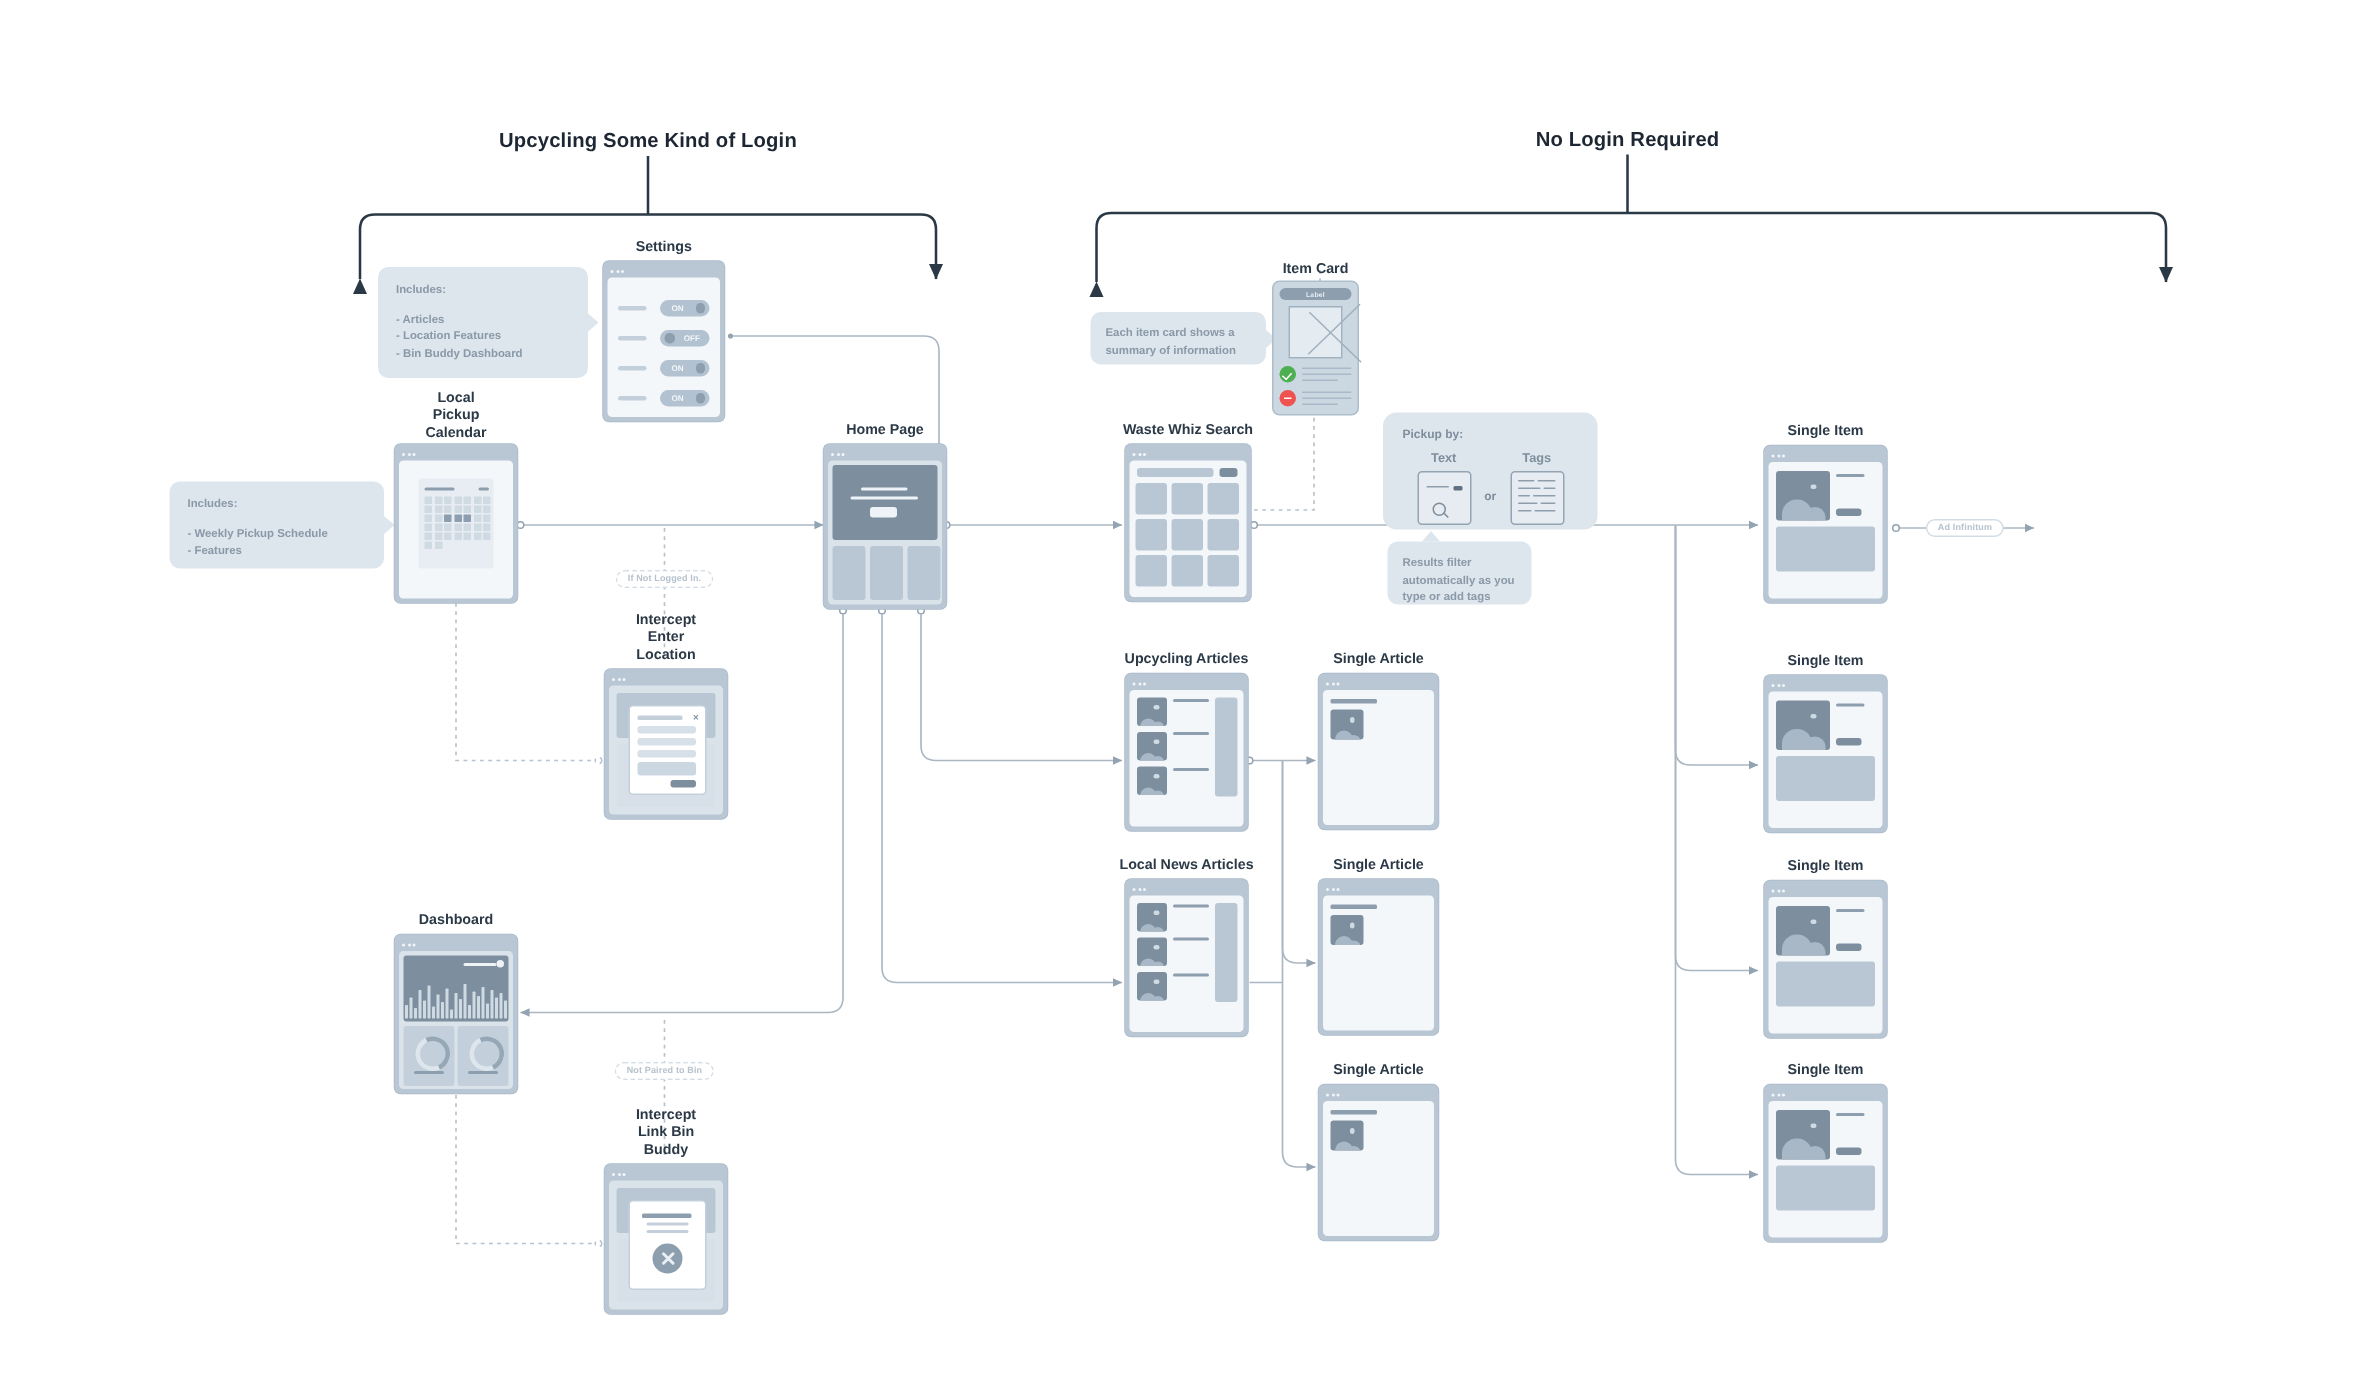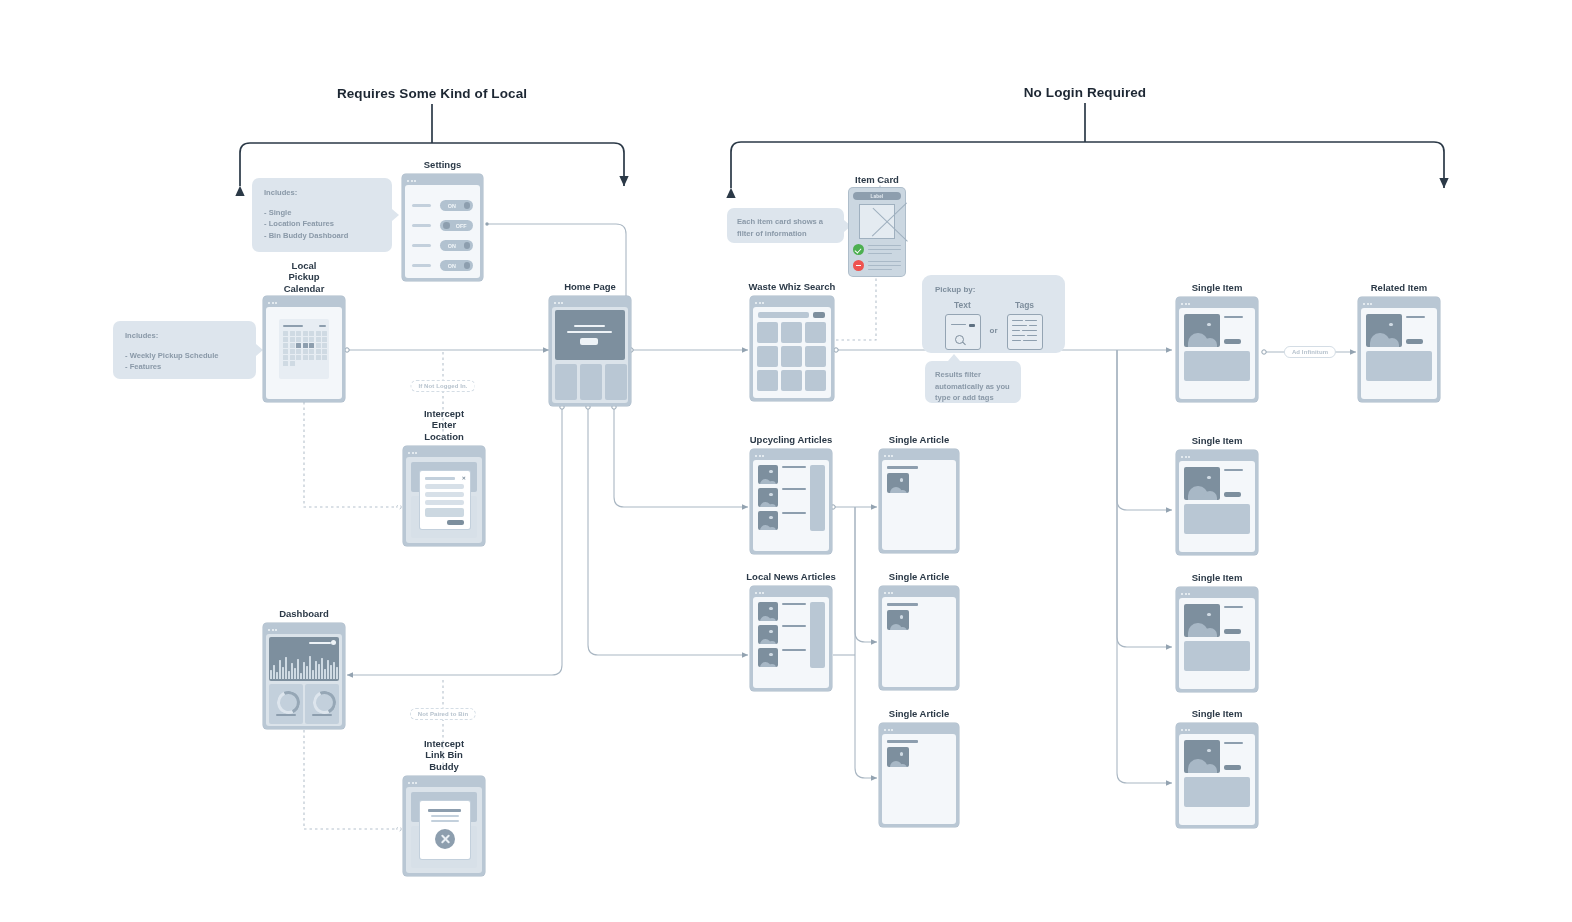--- a/index.html
+++ b/index.html
@@ -350,41 +350,41 @@
       <path d="M443,680 L443,770"></path>
       <path d="M304,730 L304,829 L399,829"></path>
       <circle cx="399" cy="829" r="2.2" fill="#ffffff" stroke="#b6c2cd" stroke-width="1"></circle>
 
       <path d="M836,340 L876,340 L876,277"></path>
 
       <path d="M880,180 L880,190"></path>
     </g>
   </svg>
 
-  <div class="group-title" style="left:432px;top:86px;">Requires Some Kind of Local</div>
+  <div class="group-title" style="left:432px;top:86px;">Upcycling Some Kind of Login</div>
   <div class="group-title" style="left:1085px;top:85px;">No Login Required</div>
 
   <div class="pill dashed" style="left:443px;top:386px;">If Not Logged In.</div>
   <div class="pill dashed" style="left:443px;top:714px;">Not Paired to Bin</div>
   <div class="pill" style="left:1310px;top:352px;">Ad Infinitum</div>
 
   <div class="callout arrow-right" style="left:252px;top:178px;width:140px;height:74px;">
     <span class="ttl">Includes:</span>
-    <span class="li">- Single</span>
+    <span class="li">- Articles</span>
     <span class="li">- Location Features</span>
     <span class="li">- Bin Buddy Dashboard</span>
   </div>
 
   <div class="callout arrow-right" style="left:113px;top:321px;width:143px;height:58px;">
     <span class="ttl">Includes:</span>
     <span class="li">- Weekly Pickup Schedule</span>
     <span class="li">- Features</span>
   </div>
 
-  <div class="callout arrow-right" style="left:727px;top:208px;width:117px;height:35px;padding:8px 10px;">Each item card shows a filter of information</div>
+  <div class="callout arrow-right" style="left:727px;top:208px;width:117px;height:35px;padding:8px 10px;">Each item card shows a summary of information</div>
 
   <div class="callout arrow-up" style="left:925px;top:361px;width:96px;height:42px;padding:8px 10px;">Results filter automatically as you type or add tags</div>
 
 
   <div class="searchby" style="left:922px;top:275px;width:143px;height:78px;">
     <div class="sb-head">Pickup by:</div>
     <div class="sb-row">
       <div class="sb-col">
         <span class="cap">Text</span>
         <div class="sb-box">
@@ -973,40 +973,14 @@
             <div class="line" style="left:45px;top:18px;width:23px;"></div>
           <div class="line" style="left:45px;top:22px;width:26px;"></div>
             <div class="line" style="left:45px;top:26px;width:15px;"></div>
           <div class="blk dark" style="left:45px;top:31px;width:17px;height:5px;"></div>
         </div>
         <div class="blk" style="left:5px;top:43px;right:5px;height:30px;"></div>
       </div>
     </div>
   </div>
 
-  <div class="node" style="left:1358px;top:297px;width:82px;height:105px;">
-    <div class="node-label">Related Item</div>
-    <div class="frame">
-      <div class="titlebar">
-          <i class="dot"></i>
-          <i class="dot"></i>
-          <i class="dot"></i>
-        </div>
-      <div class="screen">
-        <span class="photo" style="left:5px;top:6px;width:36px;height:33px;">
-            <i class="hill"></i>
-            <i class="hill2"></i>
-            <i class="sun"></i>
-          </span>
-        <div>
-          <div class="line d" style="left:45px;top:8px;width:19px;height:2.2px;"></div>
-          <div class="line" style="left:45px;top:14px;width:26px;"></div>
-            <div class="line" style="left:45px;top:18px;width:23px;"></div>
-          <div class="line" style="left:45px;top:22px;width:26px;"></div>
-            <div class="line" style="left:45px;top:26px;width:15px;"></div>
-          <div class="blk dark" style="left:45px;top:31px;width:17px;height:5px;"></div>
-        </div>
-        <div class="blk" style="left:5px;top:43px;right:5px;height:30px;"></div>
-      </div>
-    </div>
-  </div>
 
 </div>
 
 </body></html>

